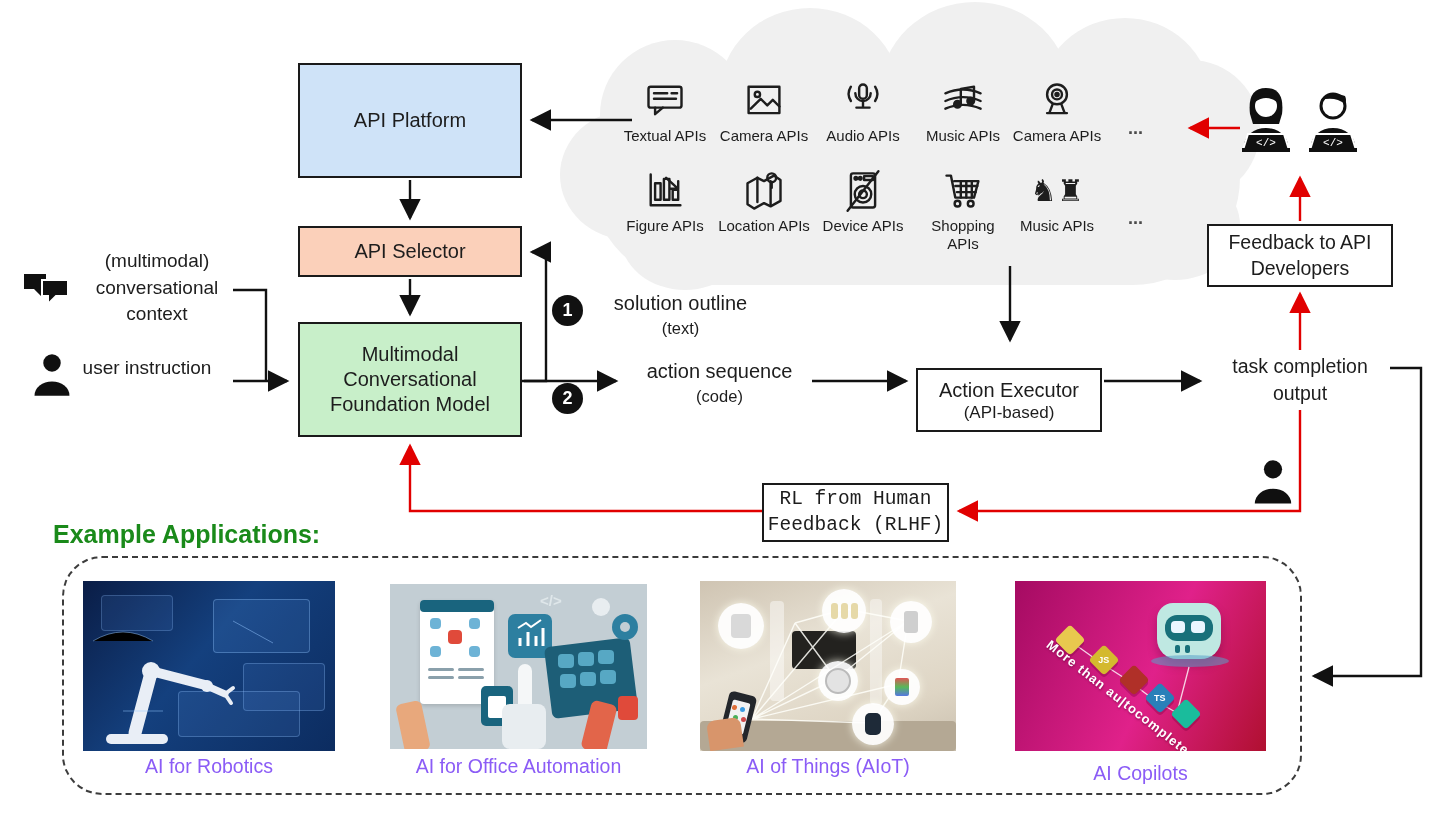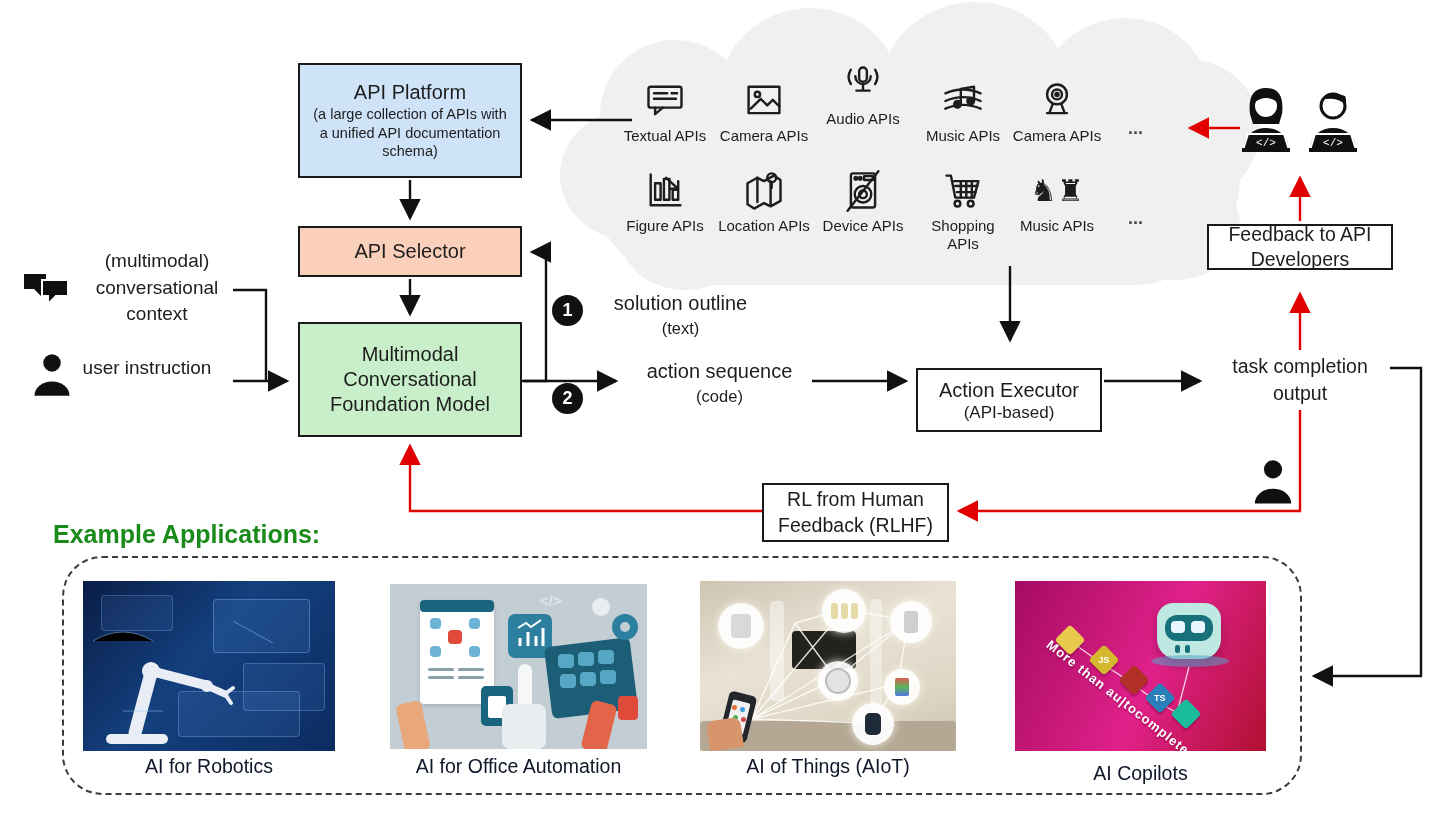--- a/index.html
+++ b/index.html
@@ -17,21 +17,21 @@
   .cloudpuff{position:absolute;background:#f0f0f0;border-radius:50%;z-index:1;}
   .cloudrect{position:absolute;background:#f0f0f0;border-radius:110px;z-index:1;}
   .api-cell{position:absolute;width:96px;text-align:center;z-index:2;}
   .api-ico{height:46px;display:flex;align-items:center;justify-content:center;}
   .api-ico svg{stroke:#1d1d1d;stroke-width:2.2;fill:none;stroke-linecap:round;stroke-linejoin:round;}
   .api-lab{font-size:15px;line-height:1.22;margin-top:3px;}
   .glyphicon{font-family:"DejaVu Sans",sans-serif;font-size:30px;line-height:1;color:#1d1d1d;}
   .dots{position:absolute;font-size:18px;font-weight:bold;color:#4a4a4a;z-index:2;}
   .fillico svg{fill:#101010;stroke:none;}
   .green-h{position:absolute;color:#1a8a1a;font-weight:bold;font-size:25px;z-index:5;}
-  .caption{position:absolute;text-align:center;color:#0f172a;font-size:19.5px;z-index:6;}
+  .caption{position:absolute;text-align:center;color:#8b5cf6;font-size:19.5px;z-index:6;}
   .dashedbox{position:absolute;border:2.5px dashed #3c3c3c;border-radius:40px;box-sizing:border-box;z-index:2;}
   .appimg{position:absolute;overflow:hidden;z-index:5;}
   .watermark{position:absolute;z-index:50;color:rgba(178,178,178,0.85);font-size:41px;font-weight:600;letter-spacing:5px;white-space:nowrap;}
   
   .tile{position:absolute;border-radius:4px;}
   
   .ribbon{position:absolute;transform:rotate(38deg);transform-origin:left top;color:#fff;font-size:13px;font-weight:bold;letter-spacing:1px;white-space:nowrap;}
   .badge{position:absolute;width:22px;height:22px;border-radius:4px;transform:rotate(45deg);display:flex;align-items:center;justify-content:center;color:#fff;font-size:9px;font-weight:bold;box-shadow:2px 2px 0 rgba(120,0,60,.35);}
   .iotcirc{position:absolute;background:rgba(255,255,255,.93);border-radius:50%;box-shadow:0 0 8px rgba(255,255,240,.8);display:flex;align-items:center;justify-content:center;}
 </style>
@@ -77,21 +77,20 @@
       <path d="M1240 128 H1190" marker-end="url(#ar)"></path>
       <path d="M1300 221 V178" marker-end="url(#ar)"></path>
       <path d="M1300 350 V294" marker-end="url(#ar)"></path>
       <path d="M1300 410 V511 H959" marker-end="url(#ar)"></path>
       <path d="M762 511 H410 V446" marker-end="url(#ar)"></path>
     </g>
   </svg>
 
   <div class="box boxlayer" style="left:298px;top:63px;width:224px;height:115px;background:#cfe3f8;">
     <div class="t1">API Platform</div>
-    <div class="t2" style="padding:0 8px;">(a large collection of APIs with a unified API documentation schema)</div>
   </div>
 
   <div class="box boxlayer" style="left:298px;top:226px;width:224px;height:51px;background:#fbd0ba;">
     <div class="t1">API Selector</div>
   </div>
 
   <div class="box boxlayer" style="left:298px;top:322px;width:224px;height:115px;background:#c8efc9;">
     <div class="t1" style="padding:0 10px;">Multimodal Conversational Foundation Model</div>
   </div>
 
@@ -124,21 +123,21 @@
   <div class="api-cell" style="left:716px;top:78px;">
     <div class="api-ico">
         <svg width="44" height="44" viewBox="0 0 40 40">
           <rect x="6" y="7" width="28" height="24"></rect>
           <circle cx="14" cy="14" r="2.4"></circle>
           <path d="M8 27 l9 -9 6 6 5 -5 6 6"></path>
         </svg>
       </div>
     <div class="api-lab">Camera APIs</div>
   </div>
-  <div class="api-cell" style="left:815px;top:61px;">
+  <div class="api-cell" style="left:815px;top:78px;">
     <div class="api-ico">
         <svg width="44" height="44" viewBox="0 0 40 40">
           <rect x="16.5" y="5" width="7" height="13" rx="3.5"></rect>
           <path d="M13 13 a7 7 0 0 0 14 0"></path>
           <path d="M20 20 v6 M14 26 h12"></path>
           <path d="M9 7 a12 12 0 0 0 0 13"></path>
           <path d="M31 7 a12 12 0 0 1 0 13"></path>
         </svg>
       </div>
     <div class="api-lab">Audio APIs</div>
@@ -236,21 +235,21 @@
     <svg width="60" height="86" viewBox="0 0 60 86">
       <circle cx="30" cy="22" r="12" fill="#ffffff" stroke="#101010" stroke-width="3"></circle>
       <path d="M18 16 q8 -10 24 -4 q2 4 0 8 q-10 -8 -24 -4 z" fill="#101010"></path>
       <path d="M8 62 a22 18 0 0 1 44 0 z" fill="#101010"></path>
       <path d="M12 50 h36 l5 16 h-46 z" fill="#101010" stroke="#fff" stroke-width="2"></path>
       <text x="30" y="62" text-anchor="middle" fill="#fff" font-size="11" font-family="Liberation Mono, monospace">&lt;/&gt;</text>
       <path d="M6 66 h48" stroke="#101010" stroke-width="4"></path>
     </svg>
   </div>
 
-  <div class="box boxlayer" style="left:1207px;top:224px;width:186px;height:46px;">
+  <div class="box boxlayer" style="left:1207px;top:224px;width:186px;height:63px;">
     <div style="font-size:19.5px;line-height:1.3;">Feedback to API Developers</div>
   </div>
 
   <div class="numc" style="left:552px;top:295px;z-index:4;">1</div>
   <div class="lbl" style="left:588px;top:289px;width:185px;z-index:4;">
     <div style="font-size:20px;">solution outline</div>
     <div class="sub">(text)</div>
   </div>
   <div class="numc" style="left:552px;top:383px;z-index:4;">2</div>
   <div class="lbl" style="left:627px;top:357px;width:185px;z-index:4;">
@@ -265,21 +264,21 @@
 
   <div class="lbl" style="left:1212px;top:353px;width:176px;z-index:4;">task completion output</div>
   <div class="abs fillico" style="left:1250px;top:458px;z-index:4;">
     <svg width="46" height="50" viewBox="0 0 40 44">
       <circle cx="20" cy="10" r="8" fill="#101010"></circle>
       <path d="M4 40 a16 13 0 0 1 32 0 z" fill="#101010"></path>
     </svg>
   </div>
 
   <div class="box boxlayer" style="left:762px;top:483px;width:187px;height:59px;">
-    <div style="font-size:19.5px;line-height:1.3;">RL from Human Feedback (RLHF)</div>
+    <div style="font-size:19.5px;line-height:1.3;font-family:Liberation Mono, monospace;">RL from Human Feedback (RLHF)</div>
   </div>
 
   <div class="green-h" style="left:53px;top:520px;">Example Applications:</div>
   <div class="dashedbox" style="left:62px;top:556px;width:1240px;height:239px;"></div>
 
   <div class="appimg" style="left:83px;top:581px;width:252px;height:170px;background:linear-gradient(130deg,#0a1d46 0%,#14407e 45%,#0c2c60 100%);">
     <div class="tile" style="left:130px;top:18px;width:95px;height:52px;background:rgba(110,170,255,.12);border:1px solid rgba(150,200,255,.35);"></div>
     <div class="tile" style="left:160px;top:82px;width:80px;height:46px;background:rgba(110,170,255,.10);border:1px solid rgba(150,200,255,.3);"></div>
     <div class="tile" style="left:95px;top:110px;width:120px;height:44px;background:rgba(90,150,230,.14);border:1px solid rgba(150,200,255,.3);"></div>
     <div class="tile" style="left:18px;top:14px;width:70px;height:34px;background:rgba(110,170,255,.10);border:1px solid rgba(150,200,255,.25);"></div>

